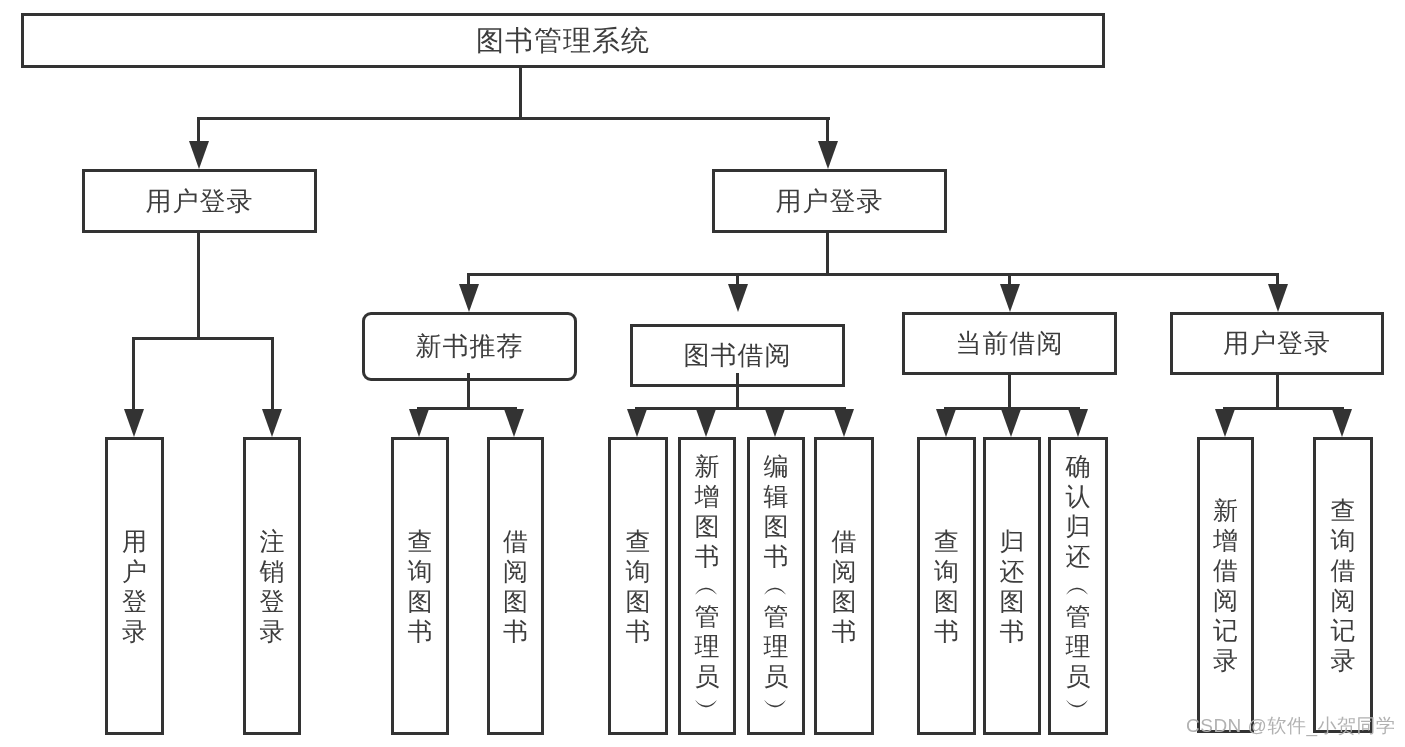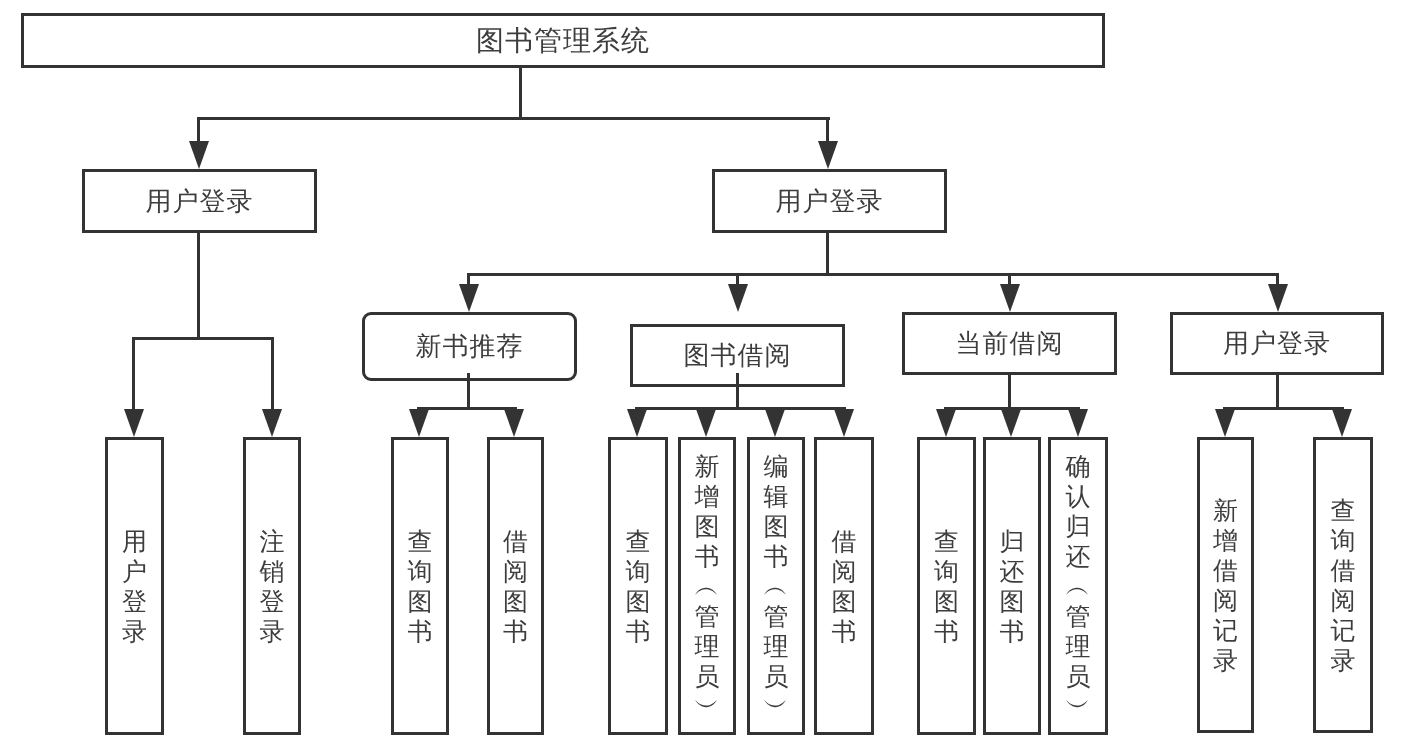--- a/index.html
+++ b/index.html
@@ -220,14 +220,15 @@
     </div>
   <div class="vbox vtext" style="left:1313px; top:437px; width:60px; height:296px;">
       <div>查</div>
       <div>询</div>
       <div>借</div>
       <div>阅</div>
       <div>记</div>
       <div>录</div>
     </div>
 
+  <div class="watermark">CSDN @软件_小贺同学</div>
 
 </div>
 
 </body></html>

